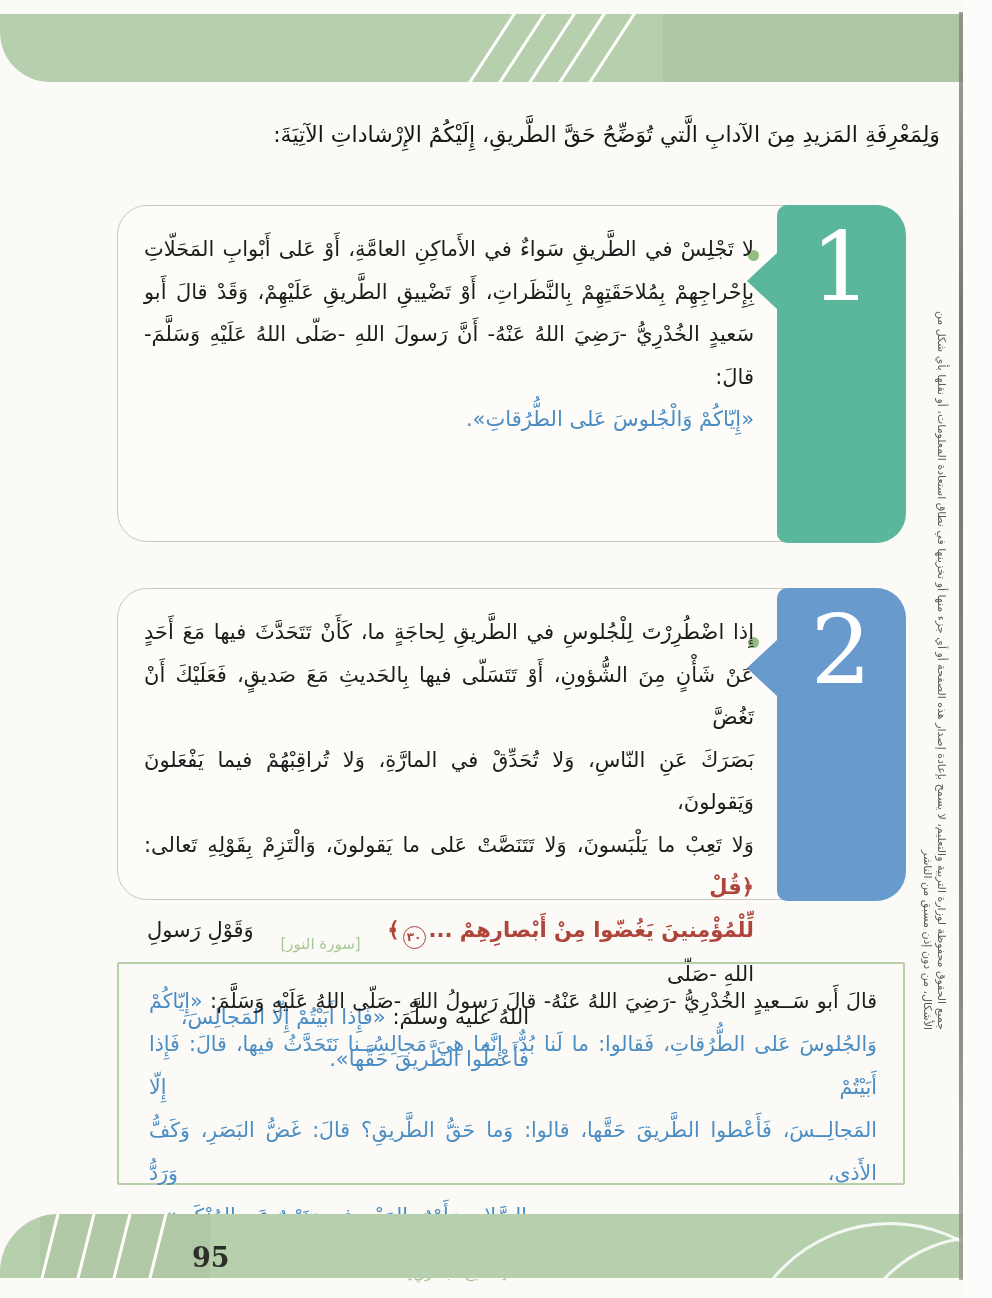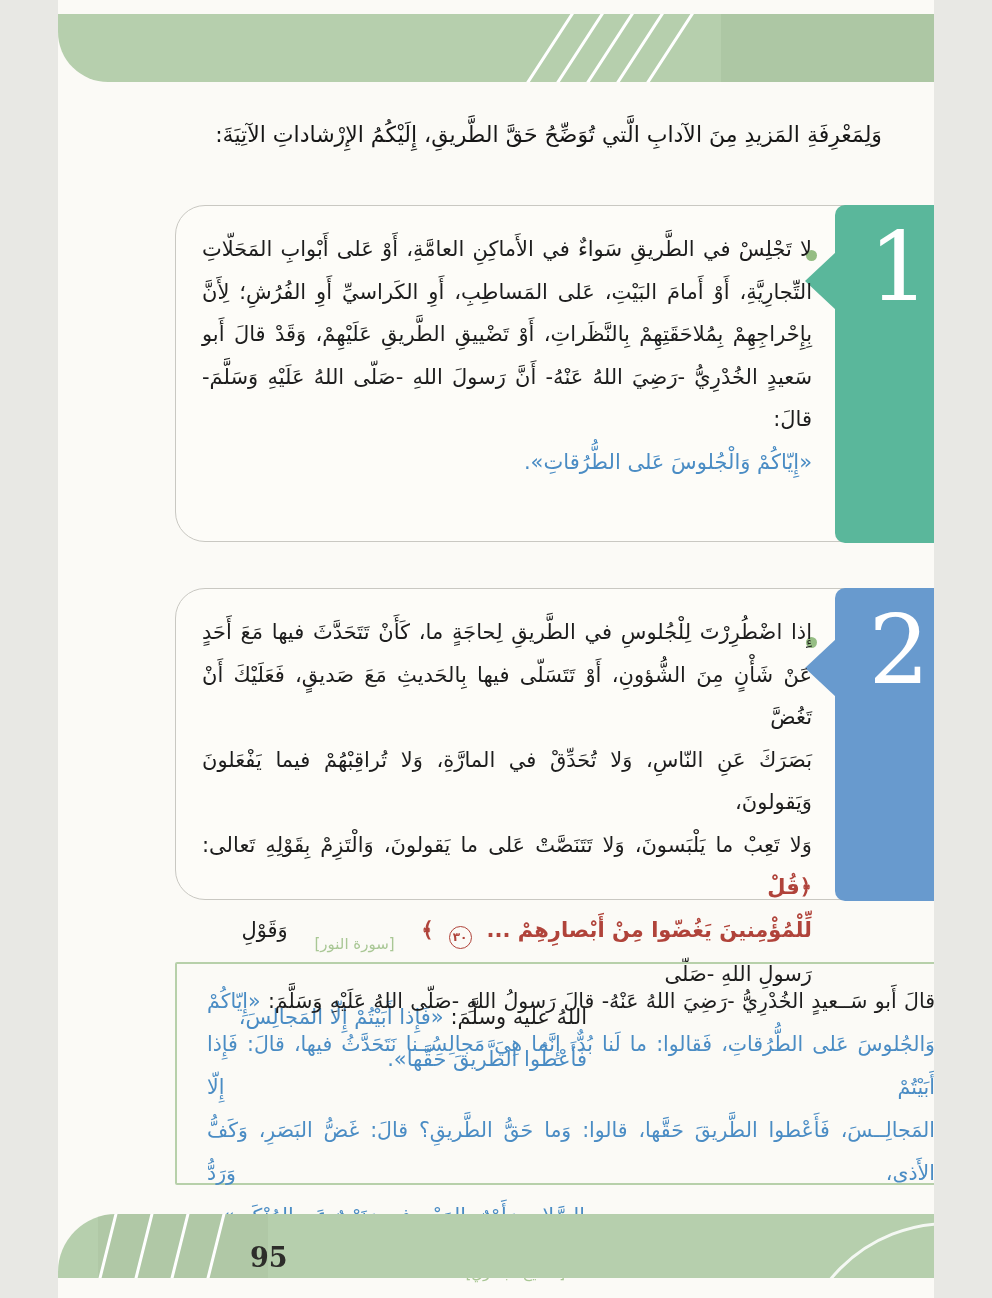--- a/index.html
+++ b/index.html
@@ -1,17 +1,17 @@
 <!DOCTYPE html>
 <html lang="ar" dir="rtl"><head>
 <meta charset="utf-8">
 <style>
   html,body{margin:0;padding:0;background:#e8e8e4;}
   .page{
-    position:relative; width:876px; height:1298px; margin:0 auto;
+    position:relative; width:992px; height:1298px; margin:0 auto;
     background:#fbfaf6; overflow:hidden; direction:rtl;
     font-family:"DejaVu Sans", sans-serif; color:#1e1e1e;
   }
   
   .tband{position:absolute; left:0; top:14px; width:963px; height:68px;
     background:#b6cfad; border-radius:0 0 0 50px; overflow:hidden;}
   .tband-dark{position:absolute; right:0; top:0; width:300px; height:100%;
     background:rgba(80,110,70,0.08);}
   .arc{position:absolute; width:3px; background:#fff; border-radius:3px;}
   .tarc{top:-28px; height:132px; transform:rotate(33deg);}
@@ -58,21 +58,21 @@
   .jl{text-align:justify; text-align-last:justify;}
   .rl{text-align:right;}
   .indent-c2{padding-right:225px;}
   
   .blue{color:#4a8cc4;}
   .red{color:#b0433a; font-weight:bold;}
   .src{color:#a9c795; font-size:15px; font-weight:normal;}
   .lowered{position:relative; top:12px; margin:0 20px;}
   .ayah{display:inline-block; width:21px; height:21px; line-height:20px;
     border:1.5px solid #b0433a; border-radius:50%; color:#b0433a;
-    font-size:12px; font-weight:bold; text-align:center; vertical-align:-4px; margin:0 15px;}
+    font-size:12px; font-weight:bold; text-align:center; vertical-align:-4px; margin:0 3px;}
   
   .hbox{position:absolute; left:117px; top:962px; width:788px; height:223px;
     box-sizing:border-box; border:2px solid #b7d0aa; border-radius:2px;
     padding:16px 26px 0 30px; font-size:20.5px; line-height:43px; color:#1d1d1d;
     background:transparent;}
   .hl4{text-align:right; padding-right:350px;}
   
   .copyright{position:absolute; left:948px; top:282px; width:748px; height:14px;
     transform-origin:0 0; transform:rotate(90deg);
     font-size:11px; line-height:14px; color:#5c5c55; text-align:right; direction:rtl;}
@@ -94,21 +94,20 @@
   <div class="heading">وَلِمَعْرِفَةِ المَزيدِ مِنَ الآدابِ الَّتي تُوَضِّحُ حَقَّ الطَّريقِ، إِلَيْكُمُ الإِرْشاداتِ الآتِيَةَ:</div>
 
   <div class="card card1">
     <div class="accent">
       <div class="num">1</div>
     </div>
     <div class="arrow"></div>
     <div class="bullet"></div>
     <div class="ctext">
       <div class="jl">لا تَجْلِسْ في الطَّريقِ سَواءٌ في الأَماكِنِ العامَّةِ، أَوْ عَلى أَبْوابِ المَحَلّاتِ</div>
-      <div class="jl">التِّجارِيَّةِ، أَوْ أَمامَ البَيْتِ، عَلى المَساطِبِ، أَوِ الكَراسيِّ أَوِ الفُرُشِ؛ لِأَنَّ</div>
       <div class="jl">بِإِحْراجِهِمْ بِمُلاحَقَتِهِمْ بِالنَّظَراتِ، أَوْ تَضْييقِ الطَّريقِ عَلَيْهِمْ، وَقَدْ قالَ أَبو</div>
       <div class="jl">سَعيدٍ الخُدْرِيُّ -رَضِيَ اللهُ عَنْهُ- أَنَّ رَسولَ اللهِ -صَلّى اللهُ عَلَيْهِ وَسَلَّمَ- قالَ:</div>
       <div class="rl">
         <span class="blue">«إِيّاكُمْ وَالْجُلوسَ عَلى الطُّرُقاتِ».</span>
       </div>
     </div>
   </div>
 
   <div class="card card2">
     <div class="accent">

